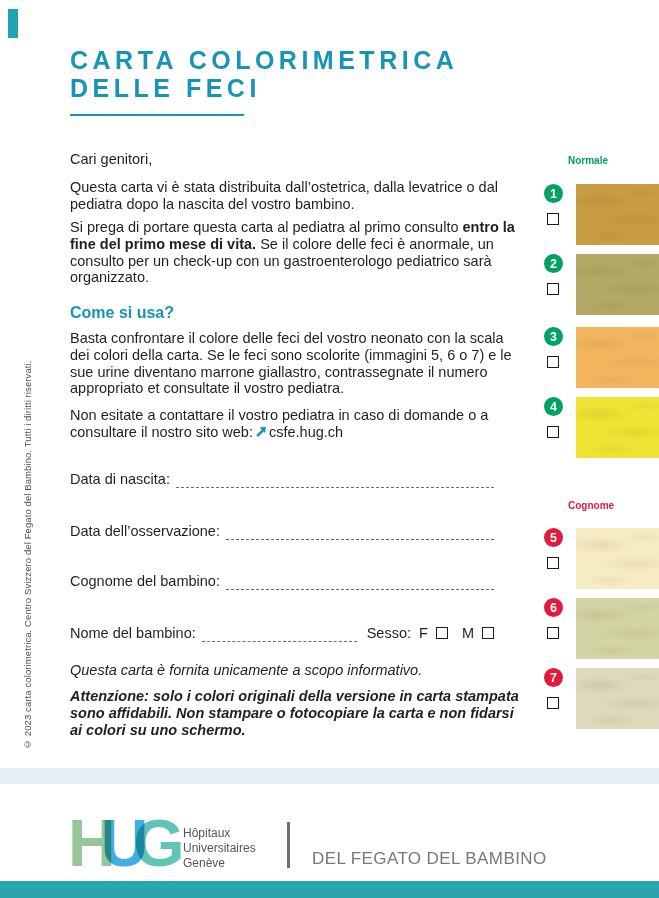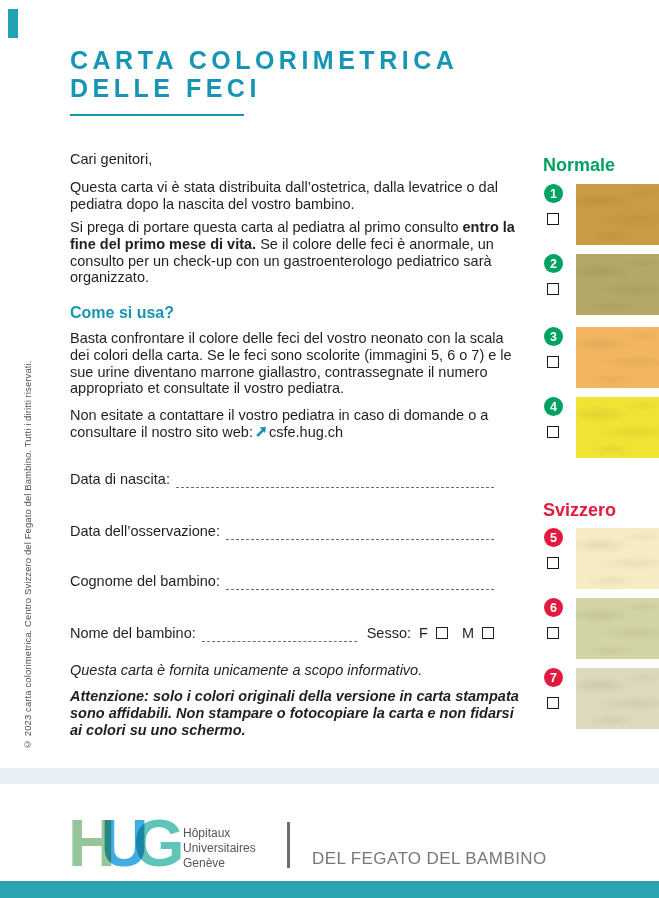--- a/index.html
+++ b/index.html
@@ -37,21 +37,21 @@
   .form-row { position:absolute; left:0; width:424px; display:flex; align-items:flex-end; }
   .form-label { white-space:nowrap; padding-right:6px; }
   .dotline { flex:1 1 auto; border-bottom:1.2px dashed #6d6e70; height:14px; }
   .sesso { white-space:nowrap; padding-left:10px; display:flex; align-items:center; gap:8px; }
   .cbx-sm { display:inline-block; width:12px; height:12px; border:1.4px solid #231f20; background:#fff; }
 
   .note-info { position:absolute; top:662px; left:0; width:452px; font-style:italic; }
   .note-warn { position:absolute; top:688px; left:0; width:452px; font-style:italic; font-weight:700; line-height:17px; }
 
   
-  .group-label { position:absolute; left:543px; font-size:18px; font-weight:700; }
+  .group-label { position:absolute; left:568px; font-size:10px; font-weight:700; }
   .color-item { position:absolute; left:544px; display:flex; }
   .badge-col { width:19px; margin-right:13px; }
   .num-badge { width:19px; height:19px; border-radius:50%; color:#fff; font-weight:700; font-size:12.5px;
     display:flex; align-items:center; justify-content:center; }
   .cbx { width:12px; height:12px; border:1.6px solid #1a1a1a; background:#fff; margin:10px 0 0 3px; }
   .swatch { width:84px; height:61px;
     background-image:
       radial-gradient(ellipse 46px 12px at 28% 28%, rgba(92,62,20,0.10), transparent 70%),
       radial-gradient(ellipse 56px 11px at 72% 58%, rgba(92,62,20,0.08), transparent 70%),
       radial-gradient(ellipse 34px 9px at 42% 86%, rgba(92,62,20,0.07), transparent 70%),
@@ -141,21 +141,21 @@
     <div class="swatch" style="background-color: rgb(243, 182, 95);"></div>
   </div>
   <div class="color-item" style="top:397px;">
     <div class="badge-col">
         <div class="num-badge" style="background-color: rgb(0, 162, 99);">4</div>
         <div class="cbx"></div>
       </div>
     <div class="swatch" style="background-color: rgb(241, 227, 52);"></div>
   </div>
 
-  <div class="group-label" style="top: 500px; color: rgb(226, 26, 61);">Svizzero</div>
+  <div class="group-label" style="top: 500px; color: rgb(226, 26, 61);">Cognome</div>
 
   <div class="color-item" style="top:528px;">
     <div class="badge-col">
         <div class="num-badge" style="background-color: rgb(226, 26, 61);">5</div>
         <div class="cbx"></div>
       </div>
     <div class="swatch" style="background-color: rgb(246, 236, 196);"></div>
   </div>
   <div class="color-item" style="top:598px;">
     <div class="badge-col">

